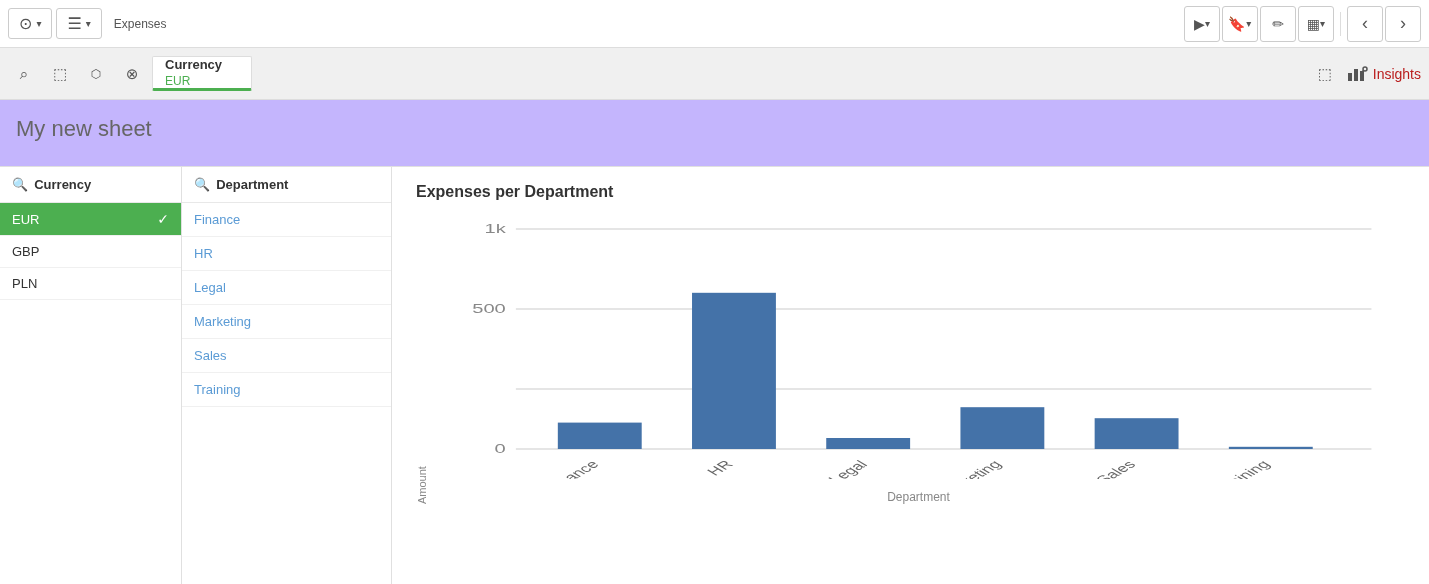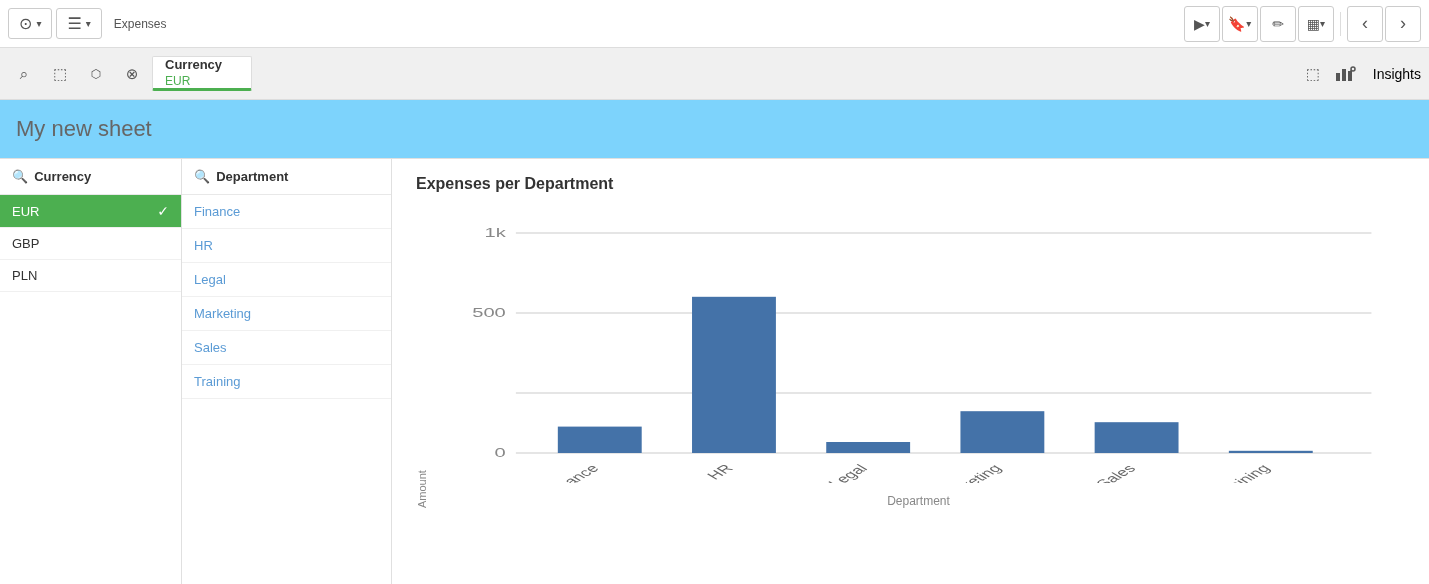--- a/index.html
+++ b/index.html
@@ -44,33 +44,33 @@
     .filter-chip {
       display: flex; flex-direction: column; justify-content: center;
       background: #fff; border: 1px solid #ddd; border-bottom: 3px solid #4CAF50;
       padding: 4px 12px; cursor: pointer; min-width: 100px;
       border-radius: 2px; margin: 8px 0;
     }
     .filter-chip-label { font-weight: 700; font-size: 13px; color: #333; }
     .filter-chip-value { font-size: 12px; color: #4CAF50; margin-top: 2px; }
     .filter-bar-right { margin-left: auto; display: flex; align-items: center; gap: 6px; }
     .insights-btn {
-      display: flex; align-items: center; gap: 16px;
+      display: flex; align-items: center; gap: 4px;
       background: transparent; border: none; cursor: pointer;
-      font-size: 14px; color: #000000; font-weight: 500;
+      font-size: 14px; color: #b91c1c; font-weight: 500;
     }
     .select-region-btn {
       display: flex; align-items: center; justify-content: center;
       width: 32px; height: 32px; border: none; background: transparent;
       cursor: pointer; color: #555; font-size: 15px;
     }
 
     
     .sheet-title-bar {
-      background: #7dd3fc; padding: 16px 16px 16px 16px;
+      background: #c4b5fd; padding: 16px 16px 24px 16px;
       border-bottom: 1px solid #e0e0e0;
     }
     .sheet-title {
       font-size: 22px; font-weight: 300; color: #666;
     }
 
     
     .main-content {
       display: flex; background: #fff;
       min-height: calc(584px - 48px - 52px - 58px);
@@ -108,21 +108,21 @@
       padding: 9px 12px; cursor: pointer;
       border-bottom: 1px solid #f0f0f0;
       font-size: 13px; color: #5b9bd5;
     }
 
     
     .chart-area {
       flex: 1; padding: 16px 24px;
     }
     .chart-title {
-      font-size: 16px; font-weight: 600; color: #333; margin-bottom: 20px;
+      font-size: 16px; font-weight: 600; color: #333; margin-bottom: 8px;
     }
     .chart-container {
       display: flex; gap: 0;
     }
     .chart-y-label {
       writing-mode: vertical-rl; transform: rotate(180deg);
       font-size: 11px; color: #888; display: flex; align-items: center;
       margin-right: 4px; text-align: center;
     }
     .chart-inner {

